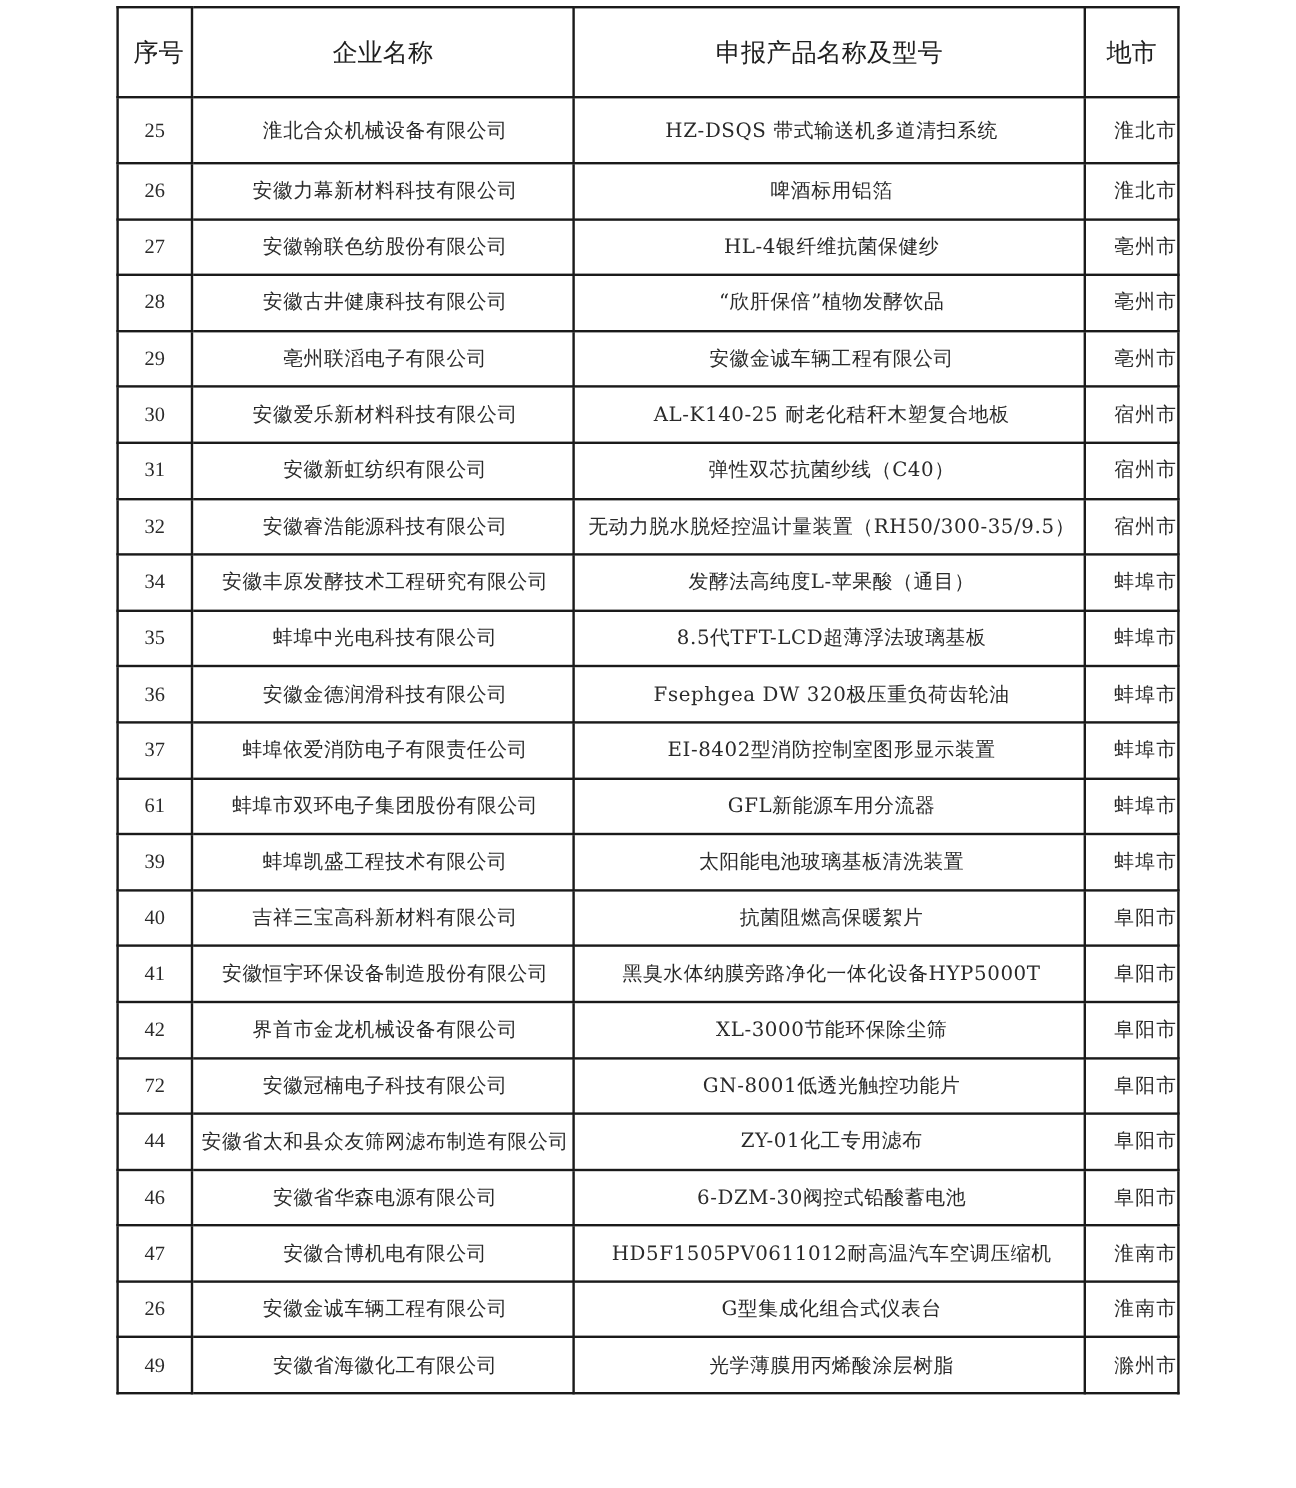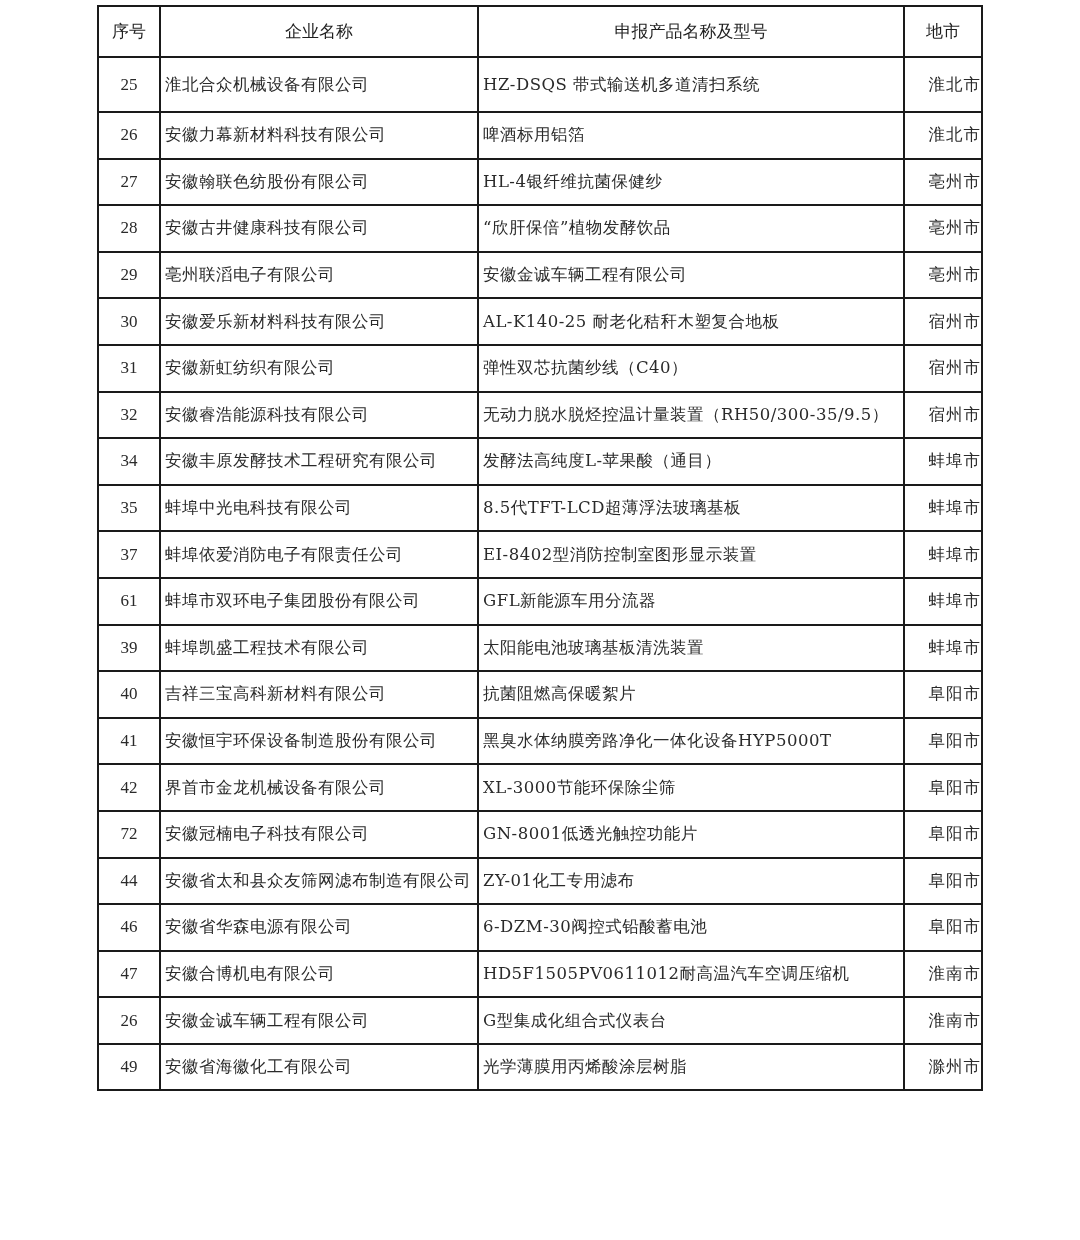--- a/index.html
+++ b/index.html
@@ -34,39 +34,39 @@
       border: 2px solid #1a1a1a;
       padding: 0 0 0 4px;
       vertical-align: middle;
       overflow: hidden;
       white-space: nowrap;
     }
     th {
       height: 49px;
       font-family: "DejaVu Sans", "Liberation Sans", sans-serif;
       font-weight: normal;
-      font-size: 17px;
+      font-size: 21px;
       text-align: center;
-      padding: 0;
+      padding: 12px;
       color: #1e1e1e;
     }
     td {
       height: 44.6px;
       font-size: 16.5px;
       color: #2a2a2a;
     }
     tr.first td { height: 53px; }
     td.no {
       text-align: center;
       padding: 0;
       font-family: "Liberation Serif", "DejaVu Serif", serif;
       font-size: 17px;
     }
     td.company, td.product {
-      text-align: left;
+      text-align: center;
       letter-spacing: 0.5px;
     }
     td.company.wrap {
       white-space: normal;
       line-height: 19px;
     }
     td.city {
       text-align: right;
       padding: 0;
       letter-spacing: 1px;
@@ -146,20 +146,26 @@
         <td class="product">发酵法高纯度L-苹果酸（通目）</td>
         <td class="city">蚌埠市</td>
       </tr>
       <tr>
         <td class="no">35</td>
         <td class="company">蚌埠中光电科技有限公司</td>
         <td class="product">8.5代TFT-LCD超薄浮法玻璃基板</td>
         <td class="city">蚌埠市</td>
       </tr>
       <tr>
+        <td class="no">36</td>
+        <td class="company">安徽金德润滑科技有限公司</td>
+        <td class="product">Fsephgea DW 320极压重负荷齿轮油</td>
+        <td class="city">蚌埠市</td>
+      </tr>
+      <tr>
         <td class="no">37</td>
         <td class="company">蚌埠依爱消防电子有限责任公司</td>
         <td class="product">EI-8402型消防控制室图形显示装置</td>
         <td class="city">蚌埠市</td>
       </tr>
       <tr>
         <td class="no">61</td>
         <td class="company">蚌埠市双环电子集团股份有限公司</td>
         <td class="product">GFL新能源车用分流器</td>
         <td class="city">蚌埠市</td>

